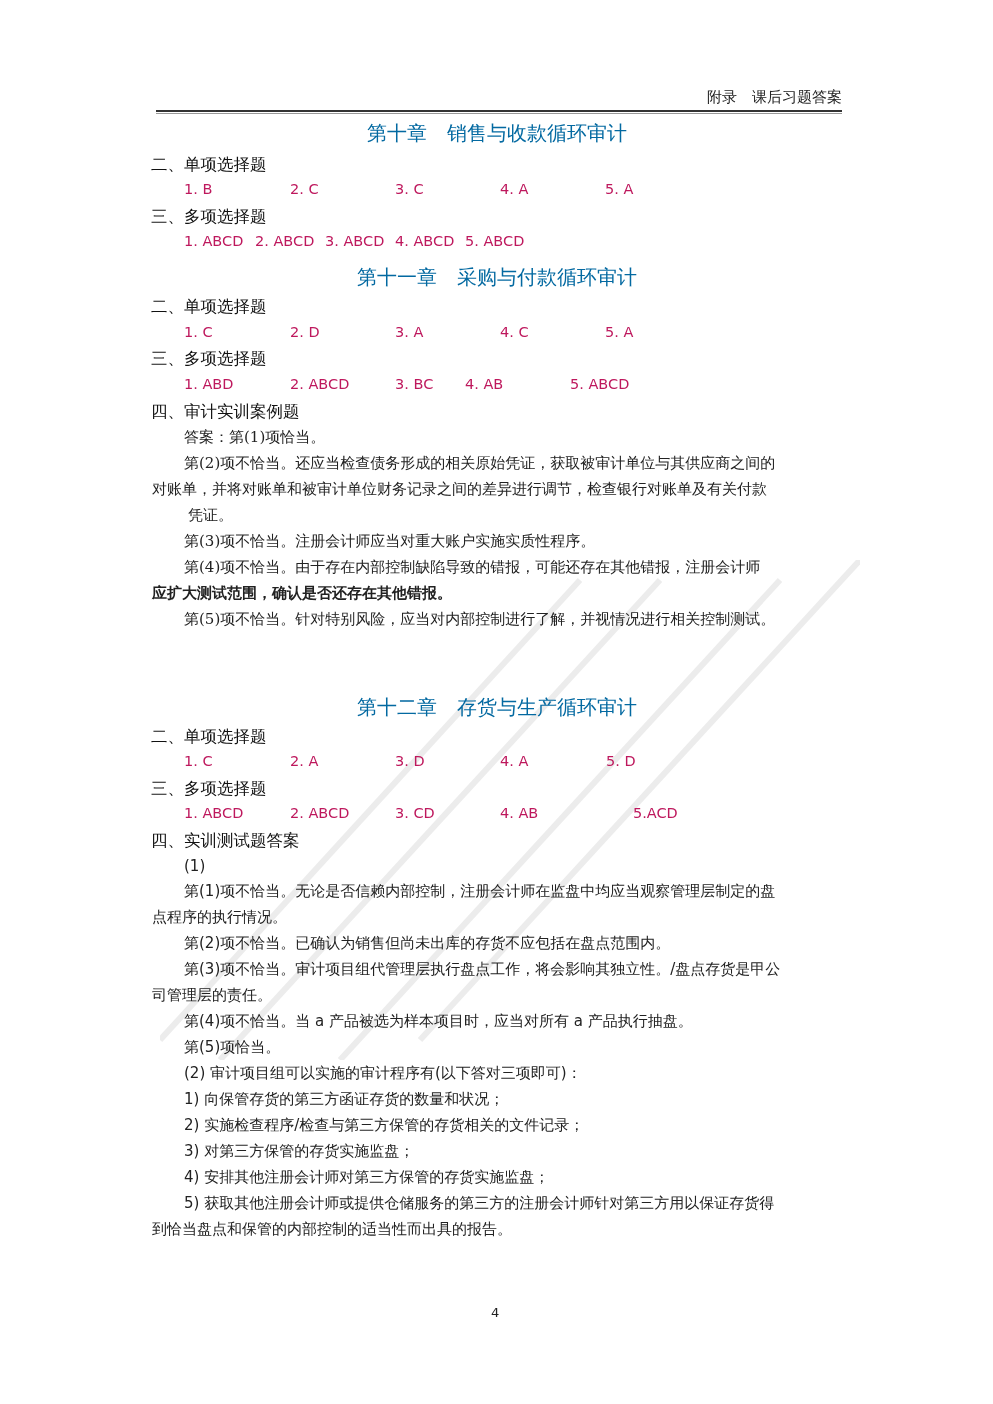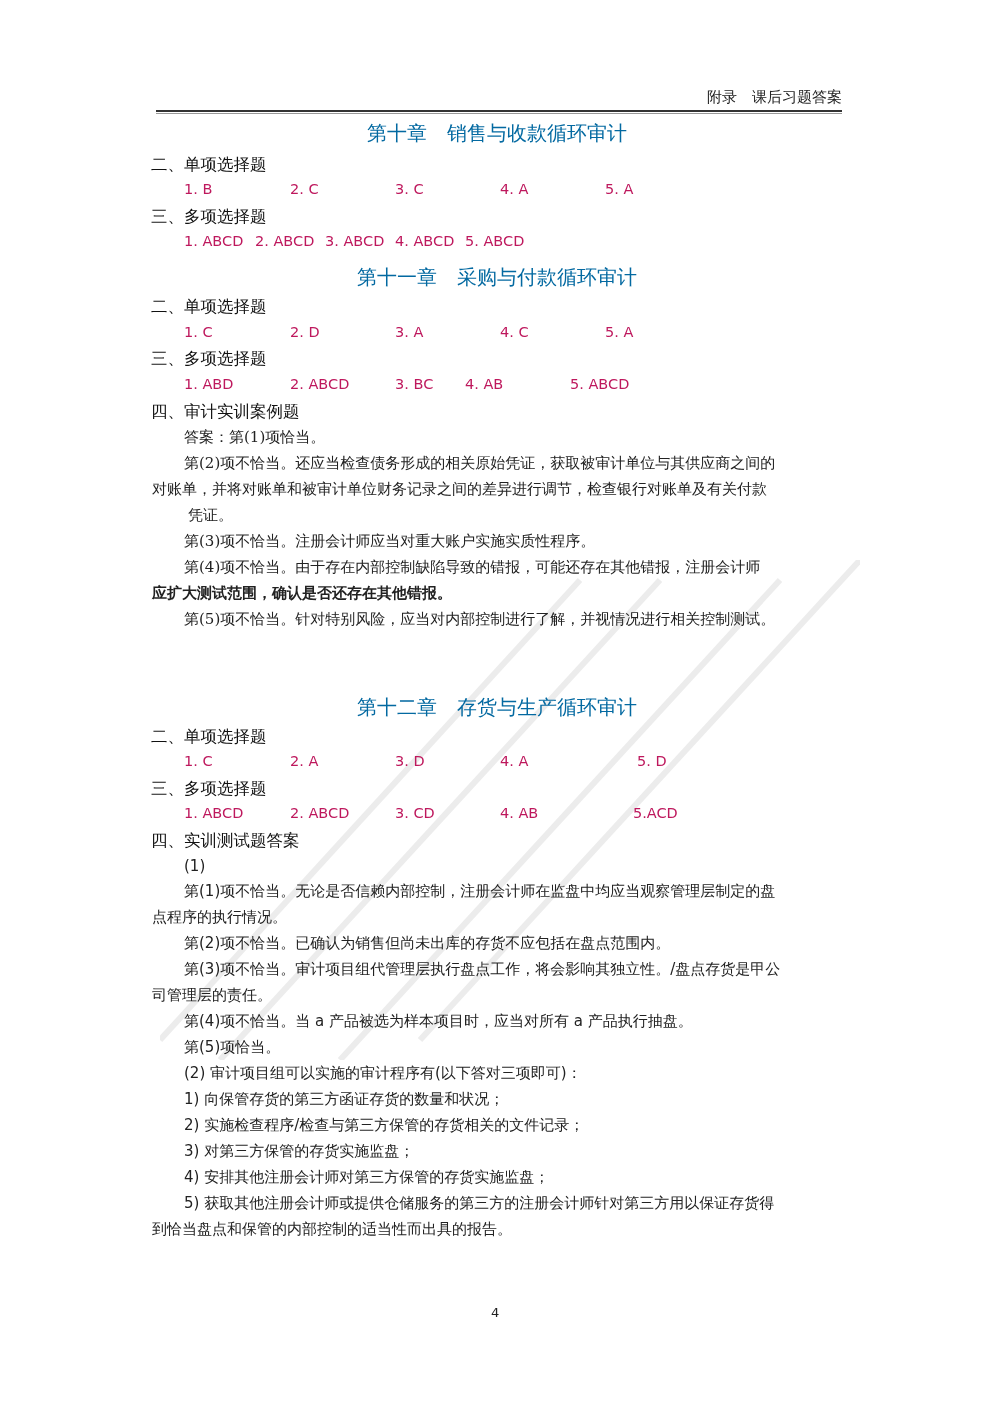--- a/index.html
+++ b/index.html
@@ -73,21 +73,21 @@
   <div class="abs para" style="left:184px;top:558px;">第(4)项不恰当。由于存在内部控制缺陷导致的错报，可能还存在其他错报，注册会计师</div>
   <div class="abs para" style="left:152px;top:584px;font-weight:bold;">应扩大测试范围，确认是否还存在其他错报。</div>
   <div class="abs para" style="left:184px;top:610px;">第(5)项不恰当。针对特别风险，应当对内部控制进行了解，并视情况进行相关控制测试。</div>
 
   <div class="abs chapter" style="left:357px;top:694px;">第十二章　存货与生产循环审计</div>
   <div class="abs section" style="top:726px;">二、单项选择题</div>
   <div class="abs ans" style="left:184px;top:753px;">1. C</div>
   <div class="abs ans" style="left:290px;top:753px;">2. A</div>
   <div class="abs ans" style="left:395px;top:753px;">3. D</div>
   <div class="abs ans" style="left:500px;top:753px;">4. A</div>
-  <div class="abs ans" style="left:637px;top:753px;">5. D</div>
+  <div class="abs ans" style="left:606px;top:753px;">5. D</div>
   <div class="abs section" style="top:778px;">三、多项选择题</div>
   <div class="abs ans" style="left:184px;top:805px;">1. ABCD</div>
   <div class="abs ans" style="left:290px;top:805px;">2. ABCD</div>
   <div class="abs ans" style="left:395px;top:805px;">3. CD</div>
   <div class="abs ans" style="left:500px;top:805px;">4. AB</div>
   <div class="abs ans" style="left:633px;top:805px;">5.ACD</div>
   <div class="abs section" style="top:830px;">四、实训测试题答案</div>
   <div class="abs para-sans" style="left:184px;top:857px;">(1)</div>
   <div class="abs para-sans" style="left:184px;top:882px;">第(1)项不恰当。无论是否信赖内部控制，注册会计师在监盘中均应当观察管理层制定的盘</div>
   <div class="abs para-sans" style="left:152px;top:908px;">点程序的执行情况。</div>

